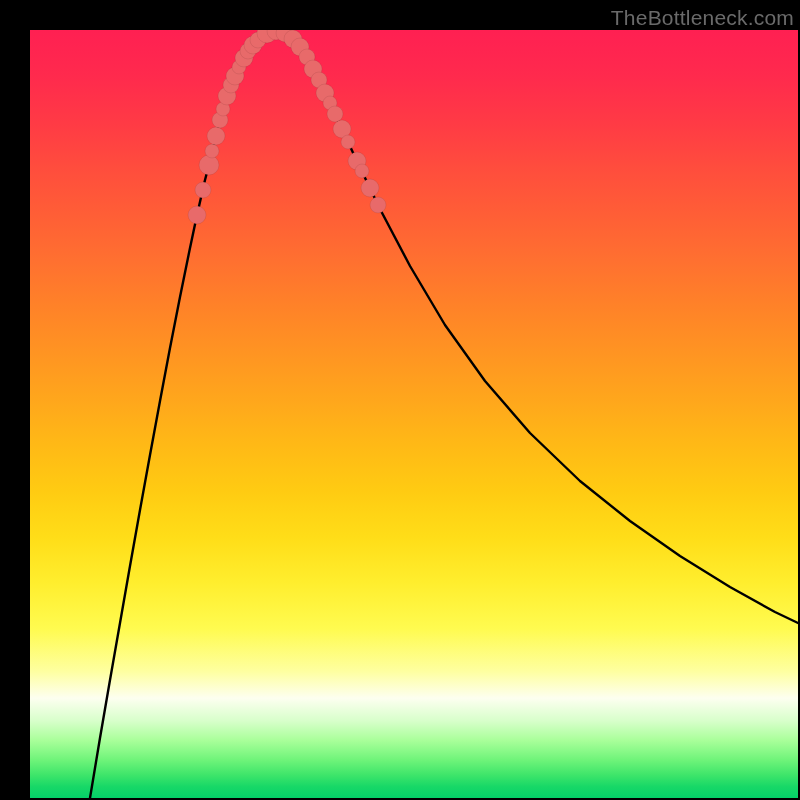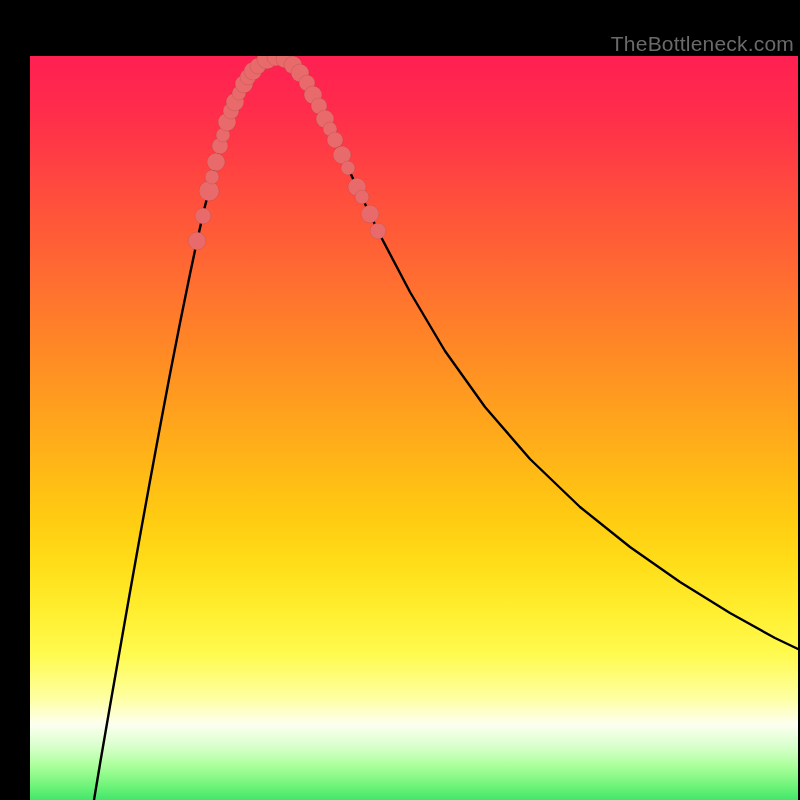--- a/index.html
+++ b/index.html
@@ -9,21 +9,20 @@
     height: 800px;
     overflow: hidden;
     background: #000;
     font-family: Arial, Helvetica, sans-serif;
   }
   .outer {
     width: 800px;
     height: 564px;
     position: relative;
     background: #000;
-    margin-top: 26px;
   }
   .plot {
     position: absolute;
     left: 30px;
     top: 30px;
     width: 768px;
     height: 768px;
     background: linear-gradient(to bottom,
       #ff2052 0%,
       #ff2a4d 6%,

